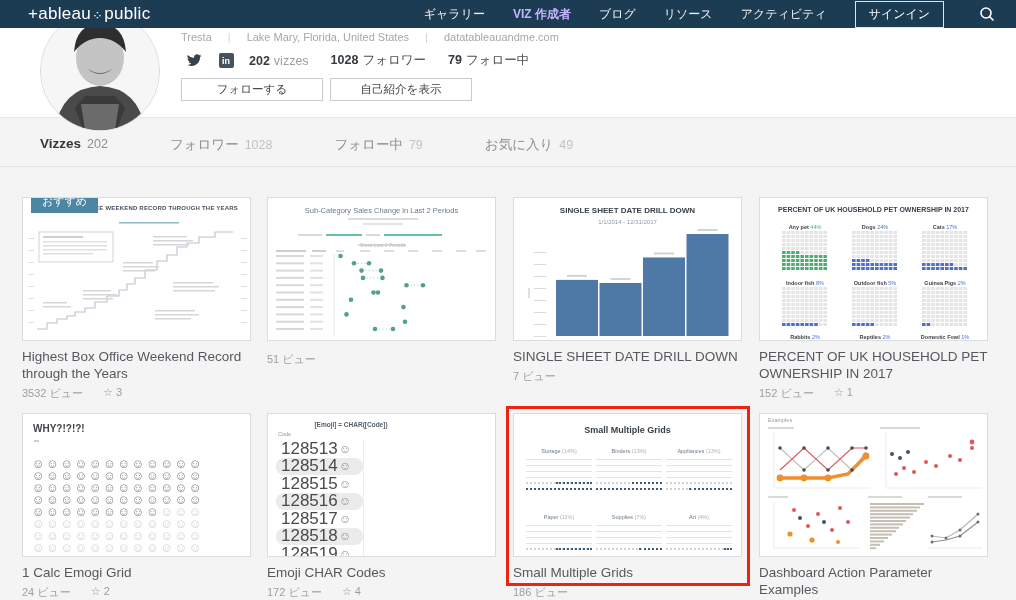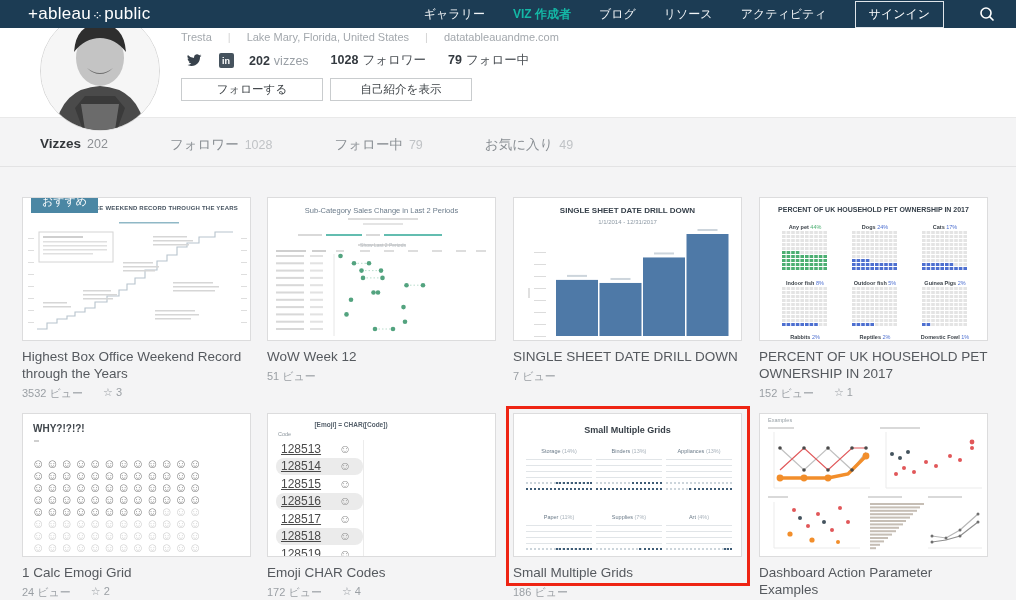--- a/index.html
+++ b/index.html
@@ -7,21 +7,21 @@
   body { font-family: "Liberation Sans", "DejaVu Sans", sans-serif; background:#f4f4f5; overflow:hidden; }
   .page { position:relative; width:1016px; height:600px; overflow:hidden; }
 
   
   .topbar { position:absolute; left:0; top:0; width:1016px; height:28px; background:#1c3c54; z-index:30;
             display:flex; align-items:center; }
   .logo { display:flex; align-items:flex-end; color:#fff; margin-left:28px; font-size:17px; letter-spacing:.3px; cursor:pointer; }
   .logo .dots { font-size:13px; margin:0 1px; position:relative; top:-1px; }
   .nav { margin-left:auto; display:flex; align-items:center; gap:28px; margin-right:14px; }
   .nav-item { color:#f2f5f7; font-size:12px; cursor:pointer; white-space:nowrap; }
-  .nav-item.active { font-weight:bold; color:#14b8a6; }
+  .nav-item.active { font-weight:bold; color:#c4b5fd; }
   .signin-btn { color:#fff; font-size:12px; border:1px solid #dfe5ea; padding:4px 13px; cursor:pointer; white-space:nowrap; }
   .search-btn { width:30px; height:28px; display:flex; align-items:center; justify-content:center; cursor:pointer; }
 
   
   .profile { position:absolute; left:0; top:28px; width:1016px; height:90px; background:#fff; border-bottom:1px solid #e9e9e9; z-index:5; }
   .avatar { position:absolute; left:40px; top:-17px; width:120px; height:120px; border-radius:50%; overflow:hidden; background:#fdfdfd; border:1px solid #d8d8d8; }
   .meta-line { position:absolute; left:181px; top:3px; font-size:11px; color:#a3a8ad; display:flex; gap:16px; align-items:center; }
   .meta-line .sep { color:#d3d3d3; }
   .meta-line .site { cursor:pointer; }
   .stats-line { position:absolute; left:185px; top:24px; display:flex; align-items:center; font-size:12.5px;justify-content:space-between; }
@@ -58,21 +58,21 @@
   .wf-label { position:absolute; font-size:5.5px; color:#3c434a; font-weight:bold; white-space:nowrap; transform-origin:left top; }
   .wf-label .pct { font-weight:normal; }
   
   .emg { position:absolute; left:9px; top:44px; line-height:12px; white-space:nowrap; }
   .emg-row { height:12px; font-size:12.5px; letter-spacing:1.5px; }
   .emg-row span.f { color:#7f7f7f; } .emg-row span.e { color:#cfcfcf; }
   
   .etab { position:absolute; left:8px; top:26px; width:88px; border-right:1px solid #ececec; }
   .etab-row { height:17.5px; display:flex; align-items:center; padding-left:5px; }
   .etab-row.shade { background:#ebebeb;border-radius:8px; }
-  .etab-row .code { font-size:12px; color:#4a4a4a; width:50px;text-decoration:underline; }
+  .etab-row .code { font-size:17px; color:#4a4a4a; width:50px; }
   .etab-row .emo { font-size:12px; color:#8f8f8f; margin-left:8px; }
   
   .panel { position:absolute; width:66px; }
   .panel-label { font-size:5.5px; text-align:center; color:#6a7a88; white-space:nowrap; }
   .panel-label .pct { color:#a8b2bb; }
   .pline { border-top:1px solid #e1e5e8; margin-top:5px; }
   .dotrow { position:relative; margin-top:4px; border-bottom:2px dotted #ccd5db; height:2px; }
   .dotrow .dk { position:absolute; right:0; top:0; height:2px; border-bottom:2px dotted #3e5c76; }
 </style>
 </head>
@@ -275,21 +275,20 @@
           <rect x="8" y="130" width="28" height="2" fill="#d8d8d8"></rect>
           <rect x="42" y="130" width="13" height="2" fill="#e2e2e2"></rect>
           <line x1="107" y1="131" x2="125" y2="131" stroke="#b9dccc" stroke-dasharray="1.5,2"></line>
           <circle cx="107" cy="131" r="2.3" fill="#53a37f"></circle>
           <circle cx="125" cy="131" r="2.3" fill="#53a37f"></circle>
         </svg>
       <div class="th-head" style="top:8px; font-size:7.5px; color:#6b7b8a;">Sub-Category Sales Change in Last 2 Periods</div>
       <div class="th-head" style="top:44px; left:60px; width:110px; font-size:5px; color:#b9bfc4;">Show Last 2 Periods</div>
     </div>
     <div class="cap">
-      <div class="cap-title">WoW Week 12</div>
       <div class="cap-stats">
           <span>51 ビュー</span>
         </div>
     </div>
   </div>
 
   <div class="cell" style="left:513px; top:197px;">
     <div class="thumb">
       <svg id="bars-svg" width="229" height="144" viewBox="0 0 229 144">
           <rect x="20" y="54" width="12" height="1" fill="#dcdcdc"></rect>

